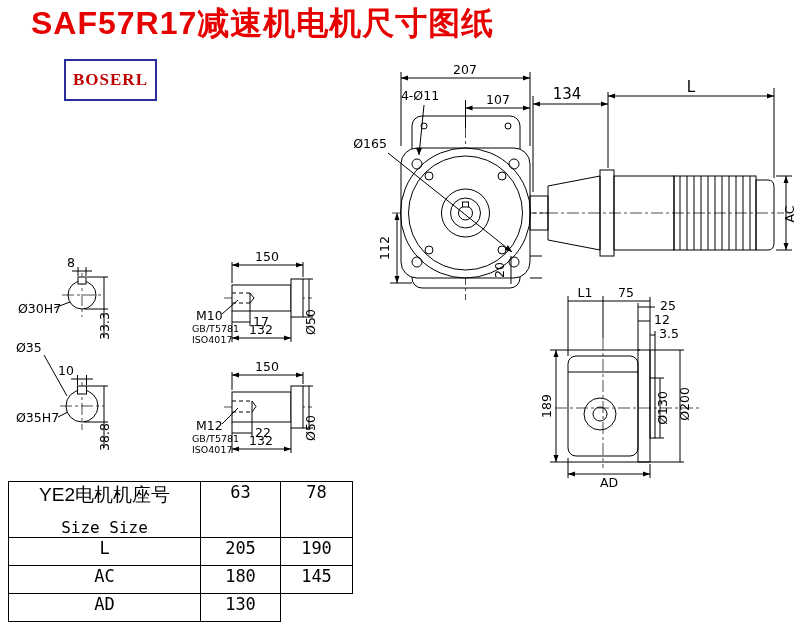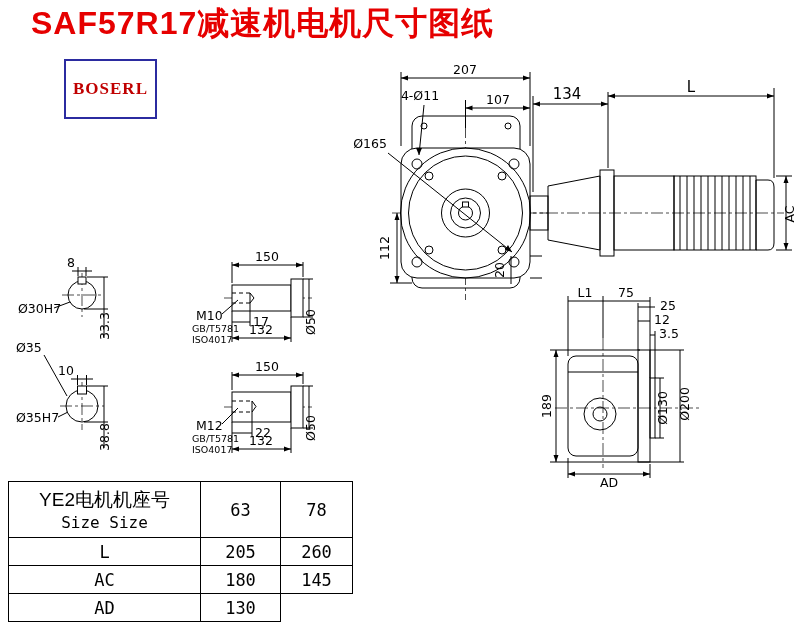--- a/index.html
+++ b/index.html
@@ -2,36 +2,36 @@
 <html><head>
 <meta charset="utf-8">
 <style>
   html,body{margin:0;padding:0;background:#fff;}
   #page{position:relative;width:800px;height:627px;background:#fff;overflow:hidden;
         font-family:"Liberation Sans",sans-serif;}
   #title{position:absolute;left:6px;top:2px;font-size:32px;font-weight:bold;color:#e60000;
          letter-spacing:1px;white-space:nowrap;margin-left:25px;}
   #logo{position:absolute;left:64px;top:59px;border:2px solid #2b2ba0;color:#c00000;
         font-family:"Liberation Serif",serif;font-weight:bold;font-size:17px;
-        padding:17px 7px;height:22px;line-height:22px;letter-spacing:1px;background:#fff;}
+        padding:8px 7px;height:22px;line-height:22px;letter-spacing:1px;background:#fff;}
   svg{position:absolute;left:0;top:0;}
   svg .ln line,svg .ln rect,svg .ln circle,svg .ln path{stroke:#000;stroke-width:1;fill:none;}
   svg .ln rect.wh{fill:#fff;}
   svg line.cl{stroke:#000;stroke-width:0.7;stroke-dasharray:12 3 3 3;}
   svg line.dash{stroke-dasharray:4 3;}
   svg polygon{fill:#000;stroke:none;}
   svg text{font-family:"DejaVu Sans",sans-serif;font-size:12.5px;fill:#000;stroke:none;}
   svg text.sm{font-size:9.5px;}
   svg text.lg{font-size:15px;}
   
   #tbl{position:absolute;left:8px;top:481px;display:grid;
        grid-template-columns:192px 80px 72px;grid-template-rows:56px 28px 28px 28px;
        border-left:1px solid #000;border-top:1px solid #000;}
   #tbl .tc{border-right:1px solid #000;border-bottom:1px solid #000;display:flex;
-       flex-direction:column;align-items:center;justify-content:center;
+       flex-direction:column;align-items:center;justify-content:space-between;
        font-family:"DejaVu Sans Mono",monospace;font-size:17px;color:#000;background:#fff;}
   #tbl .cn{font-family:"Liberation Sans",sans-serif;font-size:19px;}
   #tbl .en{font-size:16px;}
 </style>
 </head>
 <body>
 
 <div id="page">
 
 <svg width="800" height="627" viewBox="0 0 800 627">
@@ -309,21 +309,21 @@
   <div id="tbl">
     <div class="tc">
       <div class="cn">YE2电机机座号</div>
       <div class="en">Size Size</div>
     </div>
     <div class="tc">63</div>
     <div class="tc">78</div>
 
     <div class="tc">L</div>
     <div class="tc">205</div>
-    <div class="tc">260</div>
+    <div class="tc">190</div>
 
     <div class="tc">AC</div>
     <div class="tc">180</div>
     <div class="tc">145</div>
 
     <div class="tc">AD</div>
     <div class="tc">130</div>
   </div>
 
 </div>

